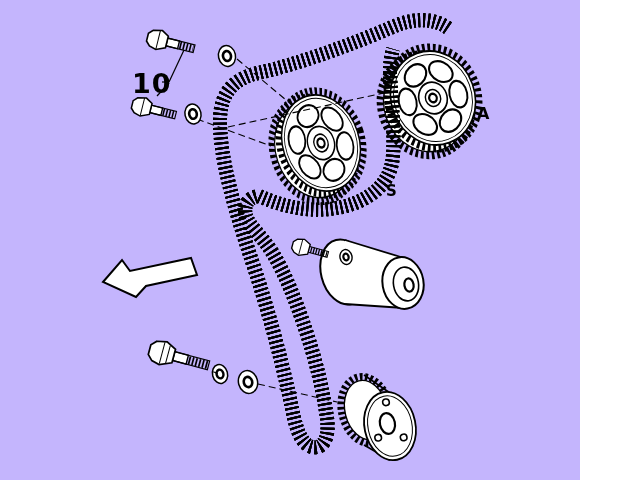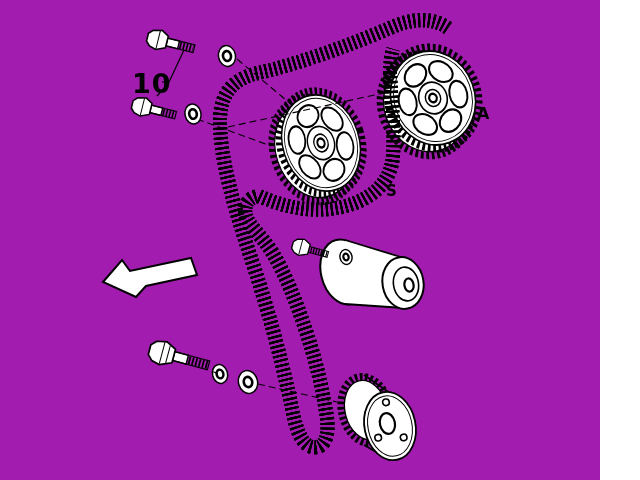--- a/index.html
+++ b/index.html
@@ -1,17 +1,17 @@
 <!DOCTYPE html>
 <html><head>
 <meta charset="utf-8">
 <style>
   html,body{margin:0;padding:0;background:#fff;}
-  #stage{position:relative;width:580px;height:480px;background:#a21caf;overflow:hidden;
-         font-family:"DejaVu Sans","Liberation Sans",sans-serif;padding-left:20px;}
+  #stage{position:relative;width:580px;height:480px;background:#c4b5fd;overflow:hidden;
+         font-family:"DejaVu Sans","Liberation Sans",sans-serif;}
   svg{position:absolute;left:0;top:0;}
   text{fill:#000;}
   .lbl-big{font-size:27px;font-weight:bold;letter-spacing:1px;}
   .lbl{font-size:16px;font-weight:bold;}
   .lbl-s{font-size:15px;font-weight:bold;}
 </style>
 </head>
 <body>
 
 <div id="stage">

